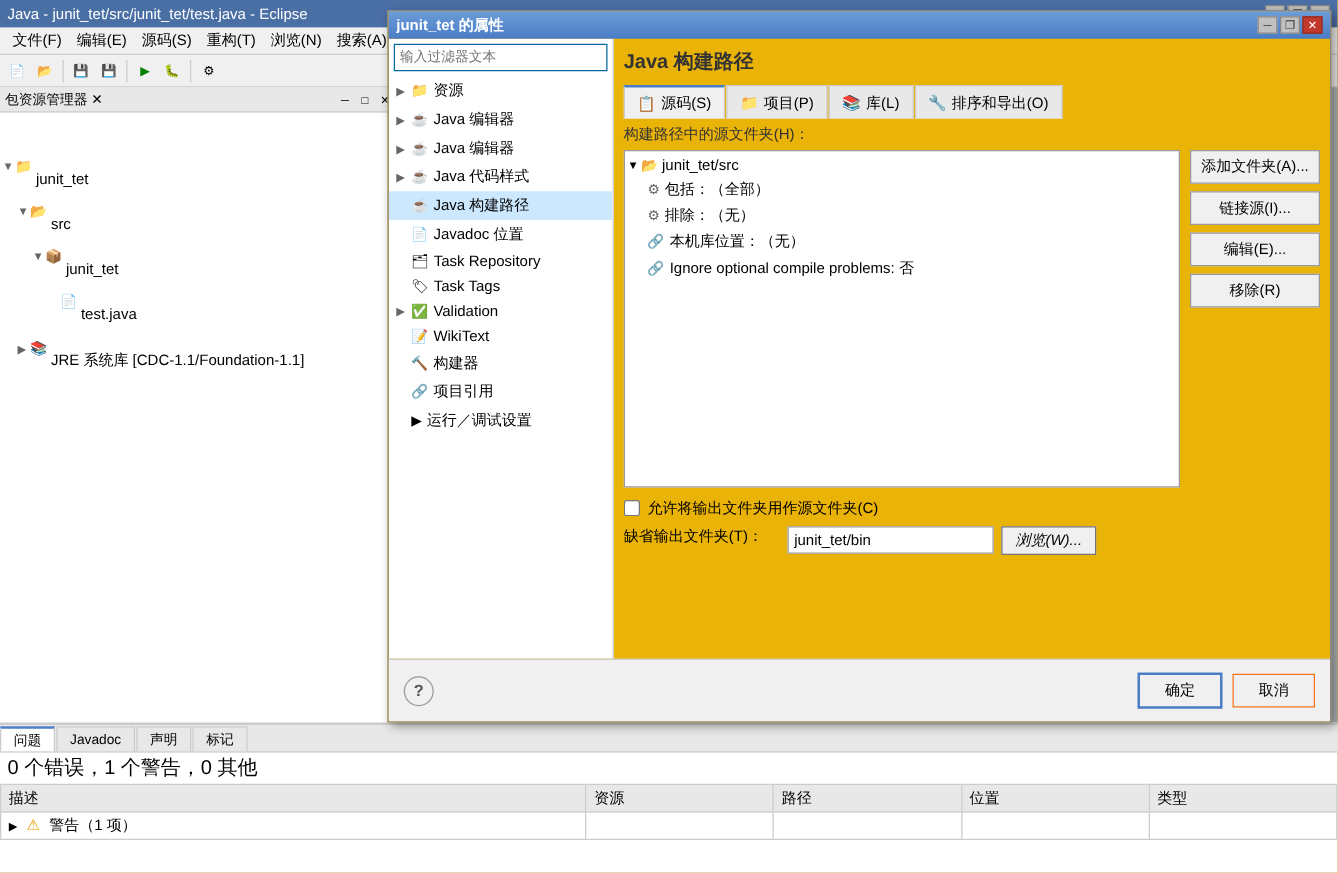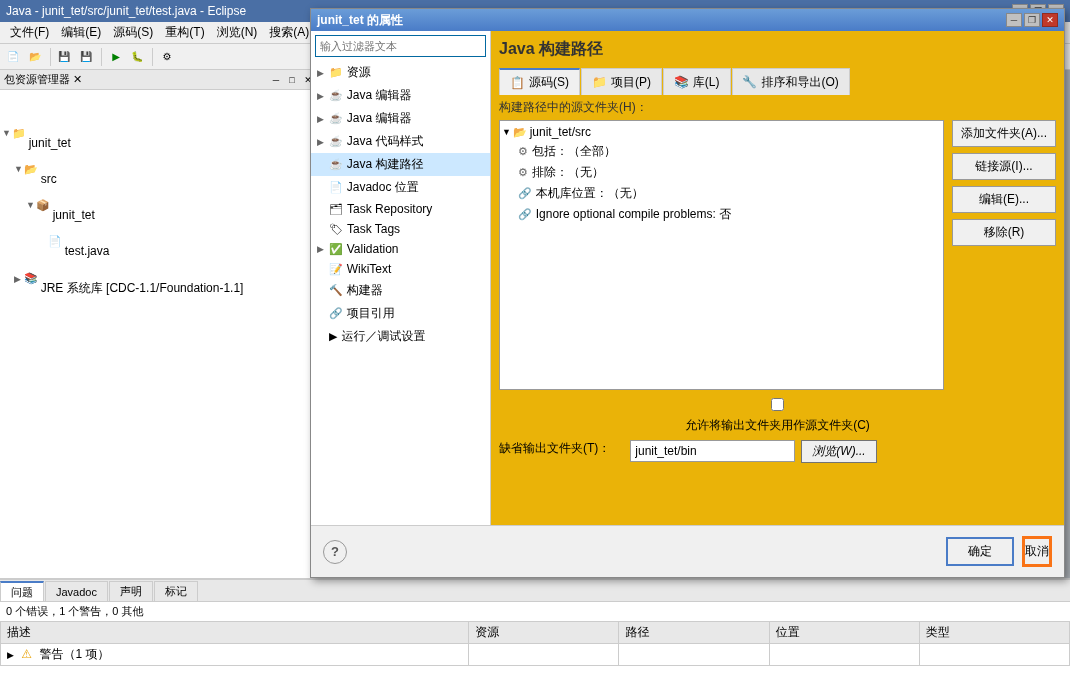--- a/index.html
+++ b/index.html
@@ -75,43 +75,43 @@
     .source-child { display: flex; align-items: center; padding: 2px 0; font-size: 12px; }
     .source-child-icon { margin-right: 4px; font-size: 11px; color: #666; }
 
     
     .right-buttons { display: flex; flex-direction: column; gap: 6px; margin-left: 8px; min-width: 95px; }
     .action-btn { padding: 4px 8px; background: #F0F0F0; border: 1px solid #999; font-size: 12px; cursor: pointer; text-align: center; }
 
     .source-tree-area { display: flex; margin-bottom: 8px; }
 
     
-    .checkbox-row { display: flex; align-items: center; gap: 6px; margin-bottom: 6px; font-size: 12px; flex-direction: column; }
+    .checkbox-row { display: flex; align-items: center; gap: 6px; margin-bottom: 6px; font-size: 12px; }
     .checkbox-row input[type=checkbox] { margin: 0; }
 
     
     .output-section { display: flex; flex-direction: row; gap: 20px; }
     .output-label { font-size: 12px; }
     .output-row { display: flex; gap: 6px; }
     .output-input { flex: 1; height: 22px; border: 1px solid #999; padding: 0 4px; font-size: 12px; background: white; }
     .browse-btn { padding: 2px 10px; background: #F0F0F0; border: 1px solid #737373; font-size: 12px; cursor: pointer; font-style: italic; }
 
     
     .dialog-footer { padding: 10px 12px; display: flex; align-items: center; border-top: 1px solid #ccc; background: #F0F0F0; }
     .dialog-footer-help { width: 24px; height: 24px; border: 1px solid #999; border-radius: 50%; display: flex; align-items: center; justify-content: center; cursor: pointer; font-size: 13px; font-weight: bold; color: #555; }
     .dialog-footer-space { flex: 1; }
     .dialog-ok-btn { padding: 4px 20px; background: #F0F0F0; border: 2px solid #4A7CC7; font-size: 12px; cursor: pointer; margin-right: 8px; }
-    .dialog-cancel-btn { padding: 4px 0; background: #F0F0F0; border: 3px solid #f97316; font-size: 12px; cursor: pointer; }
+    .dialog-cancel-btn { padding: 4px 20px; background: #F0F0F0; border: 1px solid #f97316; font-size: 12px; cursor: pointer; }
 
     
     .bottom-panel { position: absolute; bottom: 0; left: 0; width: 1070px; height: 120px; background: white; border-top: 2px solid #ccc; display: flex; flex-direction: column; }
     .bottom-tabs { display: flex; background: #E8E8E8; border-bottom: 1px solid #ccc; height: 22px; align-items: flex-end; }
     .bottom-tab { padding: 2px 10px; border: 1px solid #ccc; border-bottom: none; background: #E8E8E8; cursor: pointer; font-size: 11px; margin-right: 1px; height: 20px; display: flex; align-items: center; }
     .bottom-tab.active { background: white; border-top: 2px solid #4A7CC7; }
-    .bottom-status { padding: 2px 6px; font-size: 11px; }
+    .bottom-status { padding: 2px 6px; font-size: 16px; }
     .bottom-table { width: 100%; border-collapse: collapse; font-size: 12px; }
     .bottom-table th { background: #E8E8E8; border: 1px solid #ccc; padding: 2px 6px; text-align: left; font-weight: normal; }
     .bottom-table td { border: 1px solid #ccc; padding: 2px 6px; }
     .warning-icon { color: #E8A000; margin-right: 4px; }
     .arrow-icon { margin-right: 4px; font-size: 9px; }
   </style>
 </head>
 <body>
 
 <div class="title-bar">

